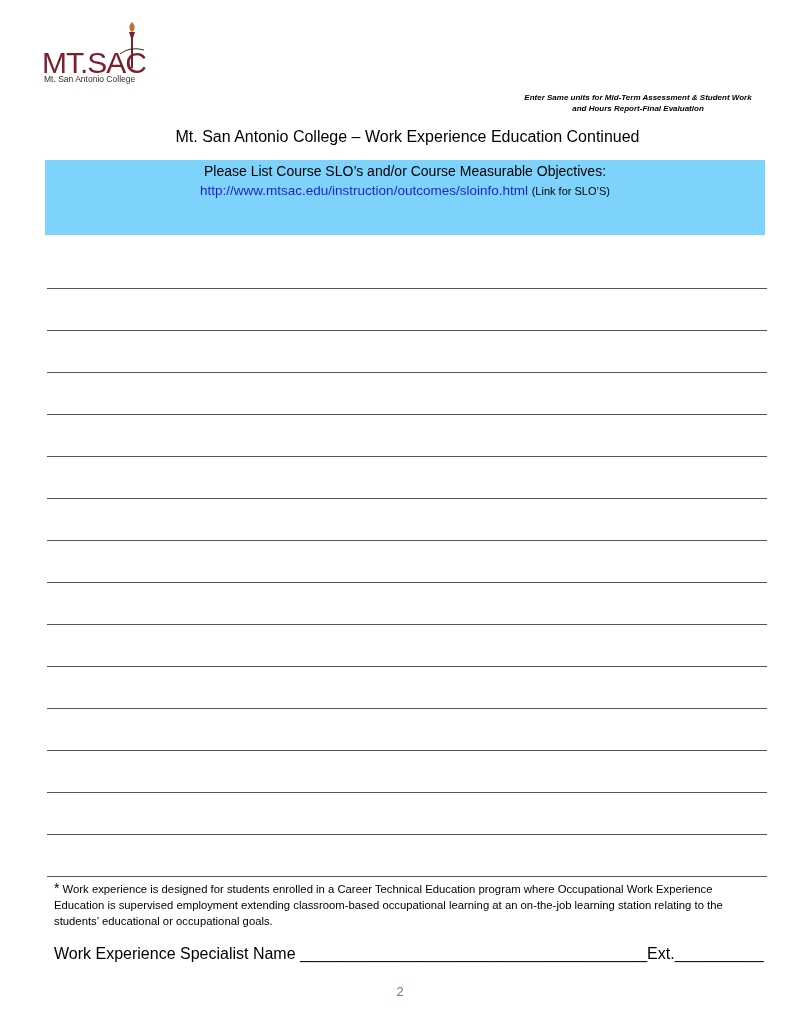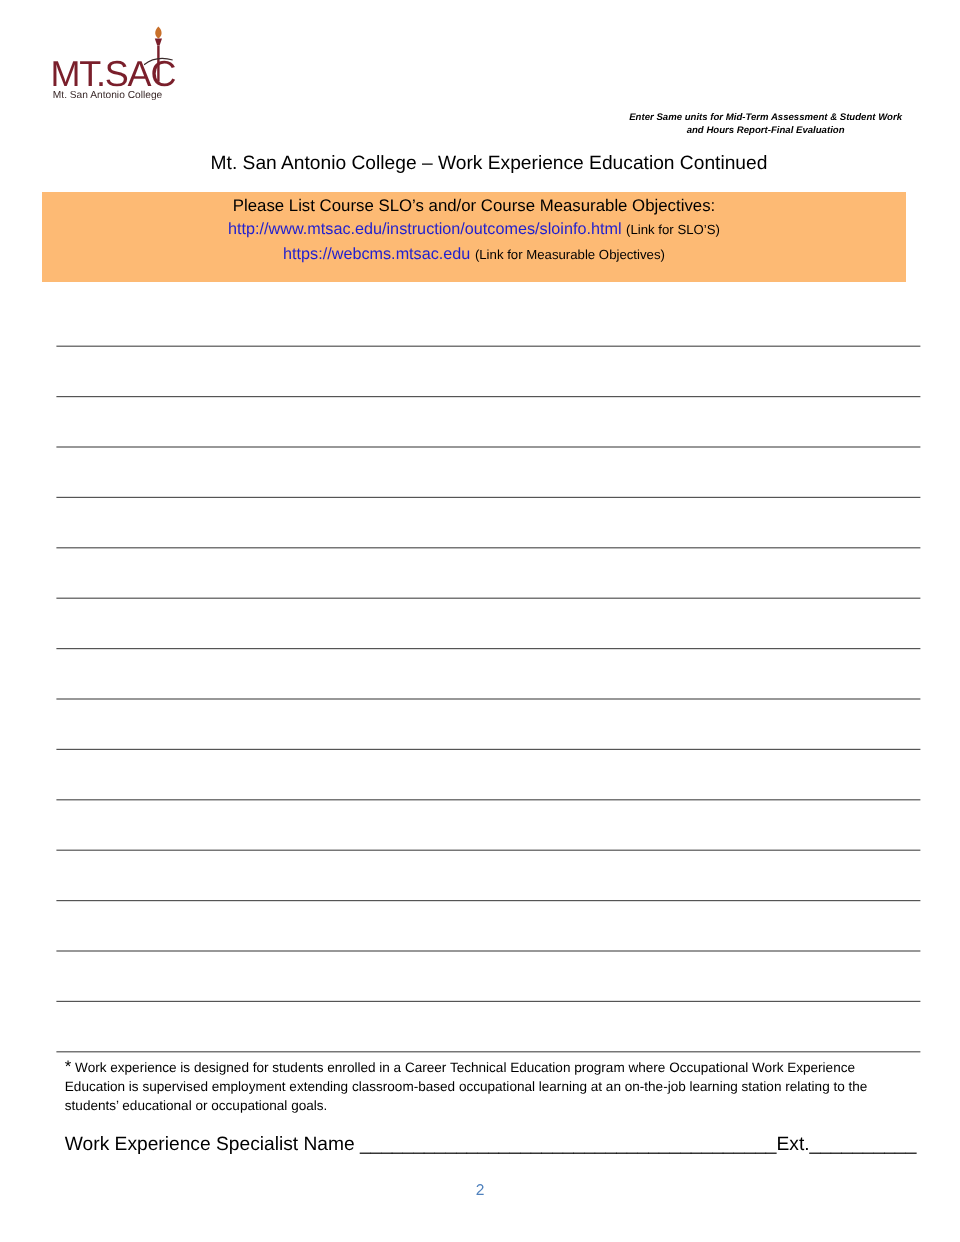--- a/index.html
+++ b/index.html
@@ -6,21 +6,21 @@
     body { width: 800px; height: 1035px; position: relative; overflow: hidden;
            font-family: "Liberation Sans", sans-serif; color: #000; }
     .logo { position: absolute; left: 42px; top: 18px; width: 110px; height: 70px; }
     .logo-text { position: absolute; left: 0; top: 28px; font-family: "Liberation Sans", sans-serif;
                  font-size: 30px; color: #7a1f2b; letter-spacing: -1px; font-weight: normal; }
     .logo-sub { position: absolute; left: 2px; top: 56px; font-size: 8.5px; color: #3a2a2a; white-space: nowrap; }
     .logo-torch { position: absolute; left: 78px; top: 2px; width: 24px; height: 50px; }
     .note { position: absolute; right: 32px; top: 92px; width: 260px; text-align: center;
             font-size: 8px; font-style: italic; font-weight: bold; line-height: 11px; color: #000; }
     .title { position: absolute; left: 0; width: 815px; top: 128px; text-align: center; font-size: 16px; color: #000; }
-    .band { position: absolute; left: 35px; top: 160px; width: 720px; height: 75px; background: #fdba74;
+    .band { position: absolute; left: 45px; top: 160px; width: 720px; height: 75px; background: #7dd3fc;
             text-align: center; }
     .band .l1 { font-size: 14px; margin-top: 2px; line-height: 19px; }
     .band .l2, .band .l3 { font-size: 13.5px; line-height: 19px; }
     .link { color: #1f1fd0; }
     .small { font-size: 11px; color: #000; }
     .band .l4 { font-size: 11.5px; font-weight: bold; line-height: 15px; }
     .rule { position: absolute; left: 47px; width: 720px; height: 0; border-top: 1px solid #555; }
     .footnote { position: absolute; left: 54px; top: 880px; width: 710px; font-size: 11.3px; line-height: 16px; color: #000; }
     .footnote .star { font-size: 14px; }
     .sig { position: absolute; left: 54px; top: 945px; font-size: 16px; font-weight: normal; white-space: nowrap; }
@@ -46,24 +46,20 @@
 </div>
 
 <div class="title">Mt. San Antonio College – Work Experience Education Continued</div>
 
 <div class="band">
   <div class="l1">Please List Course SLO’s and/or Course Measurable Objectives:</div>
   <div class="l2">
     <span class="link">http://www.mtsac.edu/instruction/outcomes/sloinfo.html</span>
     <span class="small">(Link for SLO’S)</span>
   </div>
-  <div class="l3">
-    <span class="link">https://webcms.mtsac.edu</span>
-    <span class="small">(Link for Measurable Objectives)</span>
-  </div>
 </div>
 
 <div id="lines">
     <div class="rule" style="top: 288px;"></div>
     <div class="rule" style="top: 330px;"></div>
     <div class="rule" style="top: 372px;"></div>
     <div class="rule" style="top: 414px;"></div>
     <div class="rule" style="top: 456px;"></div>
     <div class="rule" style="top: 498px;"></div>
     <div class="rule" style="top: 540px;"></div>

